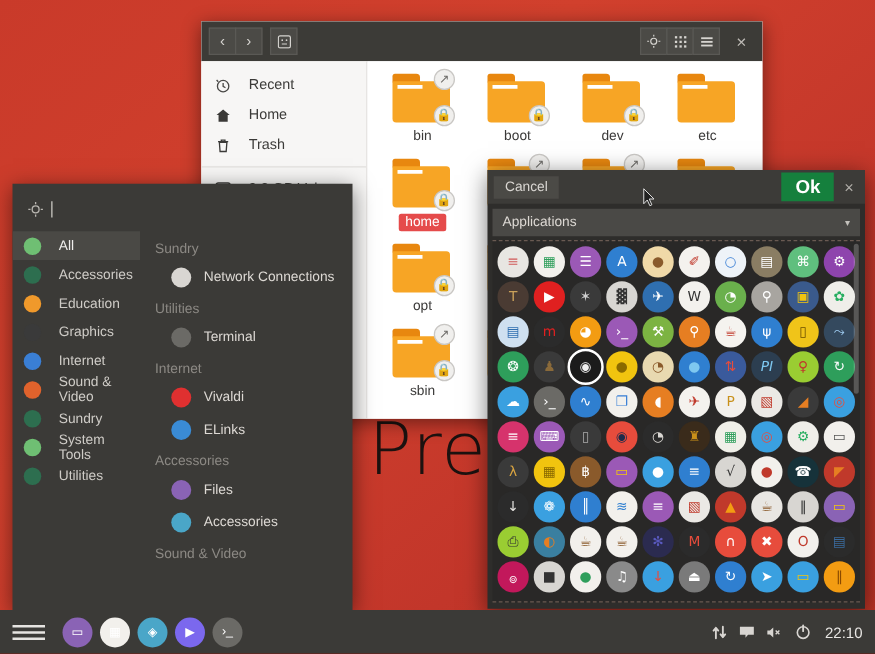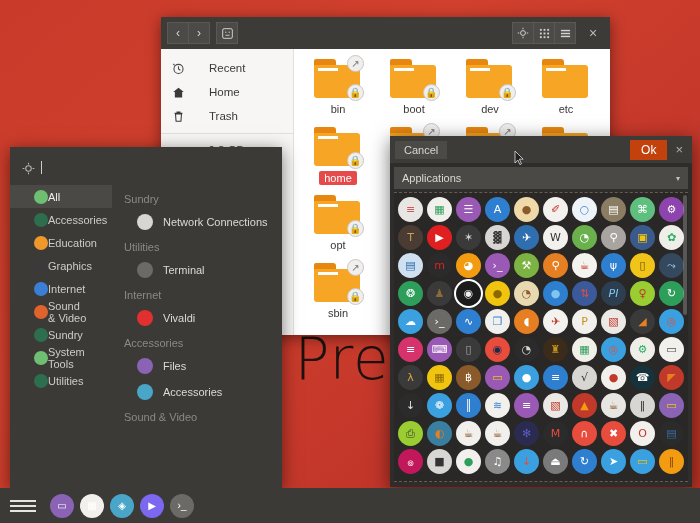--- a/index.html
+++ b/index.html
@@ -42,21 +42,21 @@
     width: 22px; height: 22px; background: transparent; border: none;
     color: #bdbab5; font-size: 14px; display: flex; align-items: center;
     justify-content: center; cursor: pointer; margin-left: 6px;
   }
   .fm-body { flex: 1; display: flex; min-height: 0; }
   .fm-sidebar {
     width: 133px; background: #f7f6f5; border-right: 1px solid #e2e0dd;
     padding-top: 7px; flex: 0 0 133px;
   }
   .fm-side-item {
-    display: flex; align-items: center; gap: 24px;
+    display: flex; align-items: center; gap: 14px;
     padding: 5px 10px; font-size: 11.5px; color: #3b3a38; cursor: pointer;
   }
   .fm-side-item .si { width: 14px; height: 14px; display:flex; align-items:center; justify-content:center; color:#4a4947; }
   .fm-sep { height: 1px; background: #e2e0dd; margin: 5px 0; }
   .fm-content {
     flex: 1; background: #fff; padding: 10px 6px 0 6px;
     display: grid; grid-template-columns: repeat(4, 1fr);
     grid-auto-rows: 68px; align-content: start; overflow: hidden;
   }
   .fm-item { display: flex; flex-direction: column; align-items: center; cursor: pointer; }
@@ -96,22 +96,22 @@
   }
   .menu-search {
     height: 28px; display: flex; align-items: center; gap: 6px;
     padding: 0 12px; flex: 0 0 28px; margin-top: 6px;
   }
   .search-glyph { width: 13px; height: 13px; color: #b9b6b1; }
   .search-caret { width: 1px; height: 13px; background: #cfcdc8; }
   .menu-main { flex: 1; display: flex; min-height: 0; }
   .cat-col { width: 102px; flex: 0 0 102px; padding-top: 4px; }
   .cat-item {
-    display: flex; align-items: center; gap: 0; height: 23px;
-    padding: 0 24px; font-size: 11px; color: #cfccc7; cursor: pointer;
+    display: flex; align-items: center; gap: 14px; height: 23px;
+    padding: 0 9px; font-size: 11px; color: #cfccc7; cursor: pointer;
   }
   .cat-item.active { background: #4a4945; color: #efeeec; }
   .cat-dot { width: 14px; height: 14px; border-radius: 50%; flex: 0 0 14px;
              display:flex; align-items:center; justify-content:center;
              font-size: 8px; color:#fff; }
   .app-col { flex: 1; padding: 6px 10px 0 12px; overflow: hidden; }
   .app-group-title { font-size: 11px; color: #8c8984; margin: 6px 0 4px 0; }
   .app-row {
     display: flex; align-items: center; gap: 10px; height: 26px;
     padding-left: 13px; font-size: 11px; color: #ddd9d4; cursor: pointer;
@@ -133,21 +133,21 @@
   .dlg-cancel {
     background: #4b4a46; color: #d9d6d2; font-size: 11px;
     padding: 3px 9px; border: none; cursor: pointer;
   }
   .dlg-title {
     position: absolute; left: 0; right: 0; text-align: center;
     font-size: 11.5px; color: #a5a29d; pointer-events: none;
   }
   .dlg-right { margin-left: auto; display: flex; align-items: center; gap: 4px; z-index: 2; }
   .dlg-ok {
-    background: #c2410c; color: #fff; font-size: 12px; font-weight: 400;
+    background: #15803d; color: #fff; font-size: 15px; font-weight: 700;
     padding: 3px 11px; border: none; cursor: pointer;
   }
   .dlg-x { color: #b0ada8; font-size: 13px; padding: 0 4px; cursor: pointer; }
   .dlg-combo {
     height: 22px; background: #4a4946; margin: 4px 4px 3px 4px;
     display: flex; align-items: center; padding: 0 8px;
     font-size: 11px; color: #ddd9d4; cursor: pointer; flex: 0 0 22px; justify-content: center;
   }
   .dlg-combo .caret { margin-left: auto; font-size: 8px; color: #c3c0bb; }
   .dlg-grid-wrap {
@@ -487,20 +487,24 @@
           </div>
           <div class="app-group-title">Utilities</div>
           <div class="app-row">
             <span class="app-dot" style="background:#6b6a66"></span>
             <span>Terminal</span>
           </div>
           <div class="app-group-title">Internet</div>
           <div class="app-row">
             <span class="app-dot" style="background:#e03030"></span>
             <span>Vivaldi</span>
+          </div>
+          <div class="app-row">
+            <span class="app-dot" style="background:#3a8bd5"></span>
+            <span>ELinks</span>
           </div>
           <div class="app-group-title">Accessories</div>
           <div class="app-row">
             <span class="app-dot" style="background:#8a63b5"></span>
             <span>Files</span>
           </div>
           <div class="app-row">
             <span class="app-dot" style="background:#4aa6c8"></span>
             <span>Accessories</span>
           </div>
@@ -640,15 +644,40 @@
         <i></i>
         <i></i>
       </div>
     <div class="launchers" id="launchers">
         <span class="launch" style="background: rgb(138, 99, 181);">▭</span>
         <span class="launch" style="background: rgb(242, 240, 236);">▦</span>
         <span class="launch" style="background: rgb(74, 166, 200);">◈</span>
         <span class="launch" style="background: rgb(123, 104, 238);">▶</span>
         <span class="launch" style="background: rgb(107, 106, 102);">›_</span>
       </div>
+    <div class="tray">
+      <span class="tray-ic">
+        <svg width="13" height="14" viewBox="0 0 14 14">
+            <path d="M4 12V3M4 3 2 5.4M4 3l2 2.4M10 2v9M10 11l-2-2.4M10 11l2-2.4" stroke="#d8d5d1" stroke-width="1.6" fill="none" stroke-linecap="round"></path>
+          </svg>
+      </span>
+      <span class="tray-ic">
+        <svg width="13" height="12" viewBox="0 0 14 12">
+            <path d="M1 1h12v7H8l-2.2 2.6V8H1z" fill="#d8d5d1"></path>
+          </svg>
+      </span>
+      <span class="tray-ic">
+        <svg width="14" height="12" viewBox="0 0 16 12">
+            <path d="M1 4.2h2.4L6.4 1.4v9.2L3.4 7.8H1z" fill="#d8d5d1"></path>
+            <path d="M8.6 4.2l3.4 3.4M12 4.2 8.6 7.6" stroke="#d8d5d1" stroke-width="1.3"></path>
+          </svg>
+      </span>
+      <span class="tray-ic">
+        <svg width="13" height="13" viewBox="0 0 14 14">
+            <circle cx="7" cy="7.6" r="5" fill="none" stroke="#d8d5d1" stroke-width="1.4"></circle>
+            <path d="M7 1.4v5" stroke="#d8d5d1" stroke-width="1.6" stroke-linecap="round"></path>
+          </svg>
+      </span>
+      <span class="clock">22:10</span>
+    </div>
   </div>
 
 </div>
 
 </body></html>

